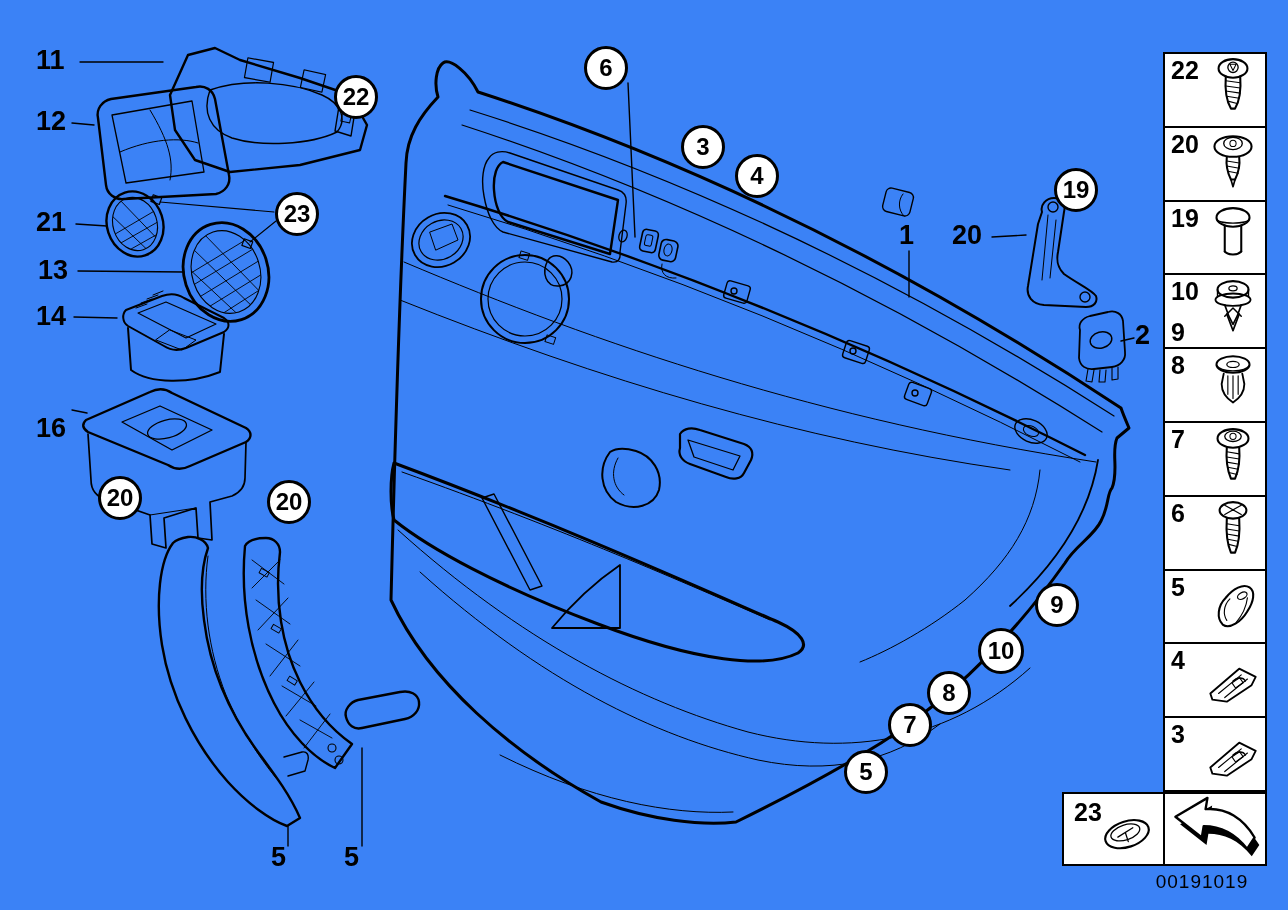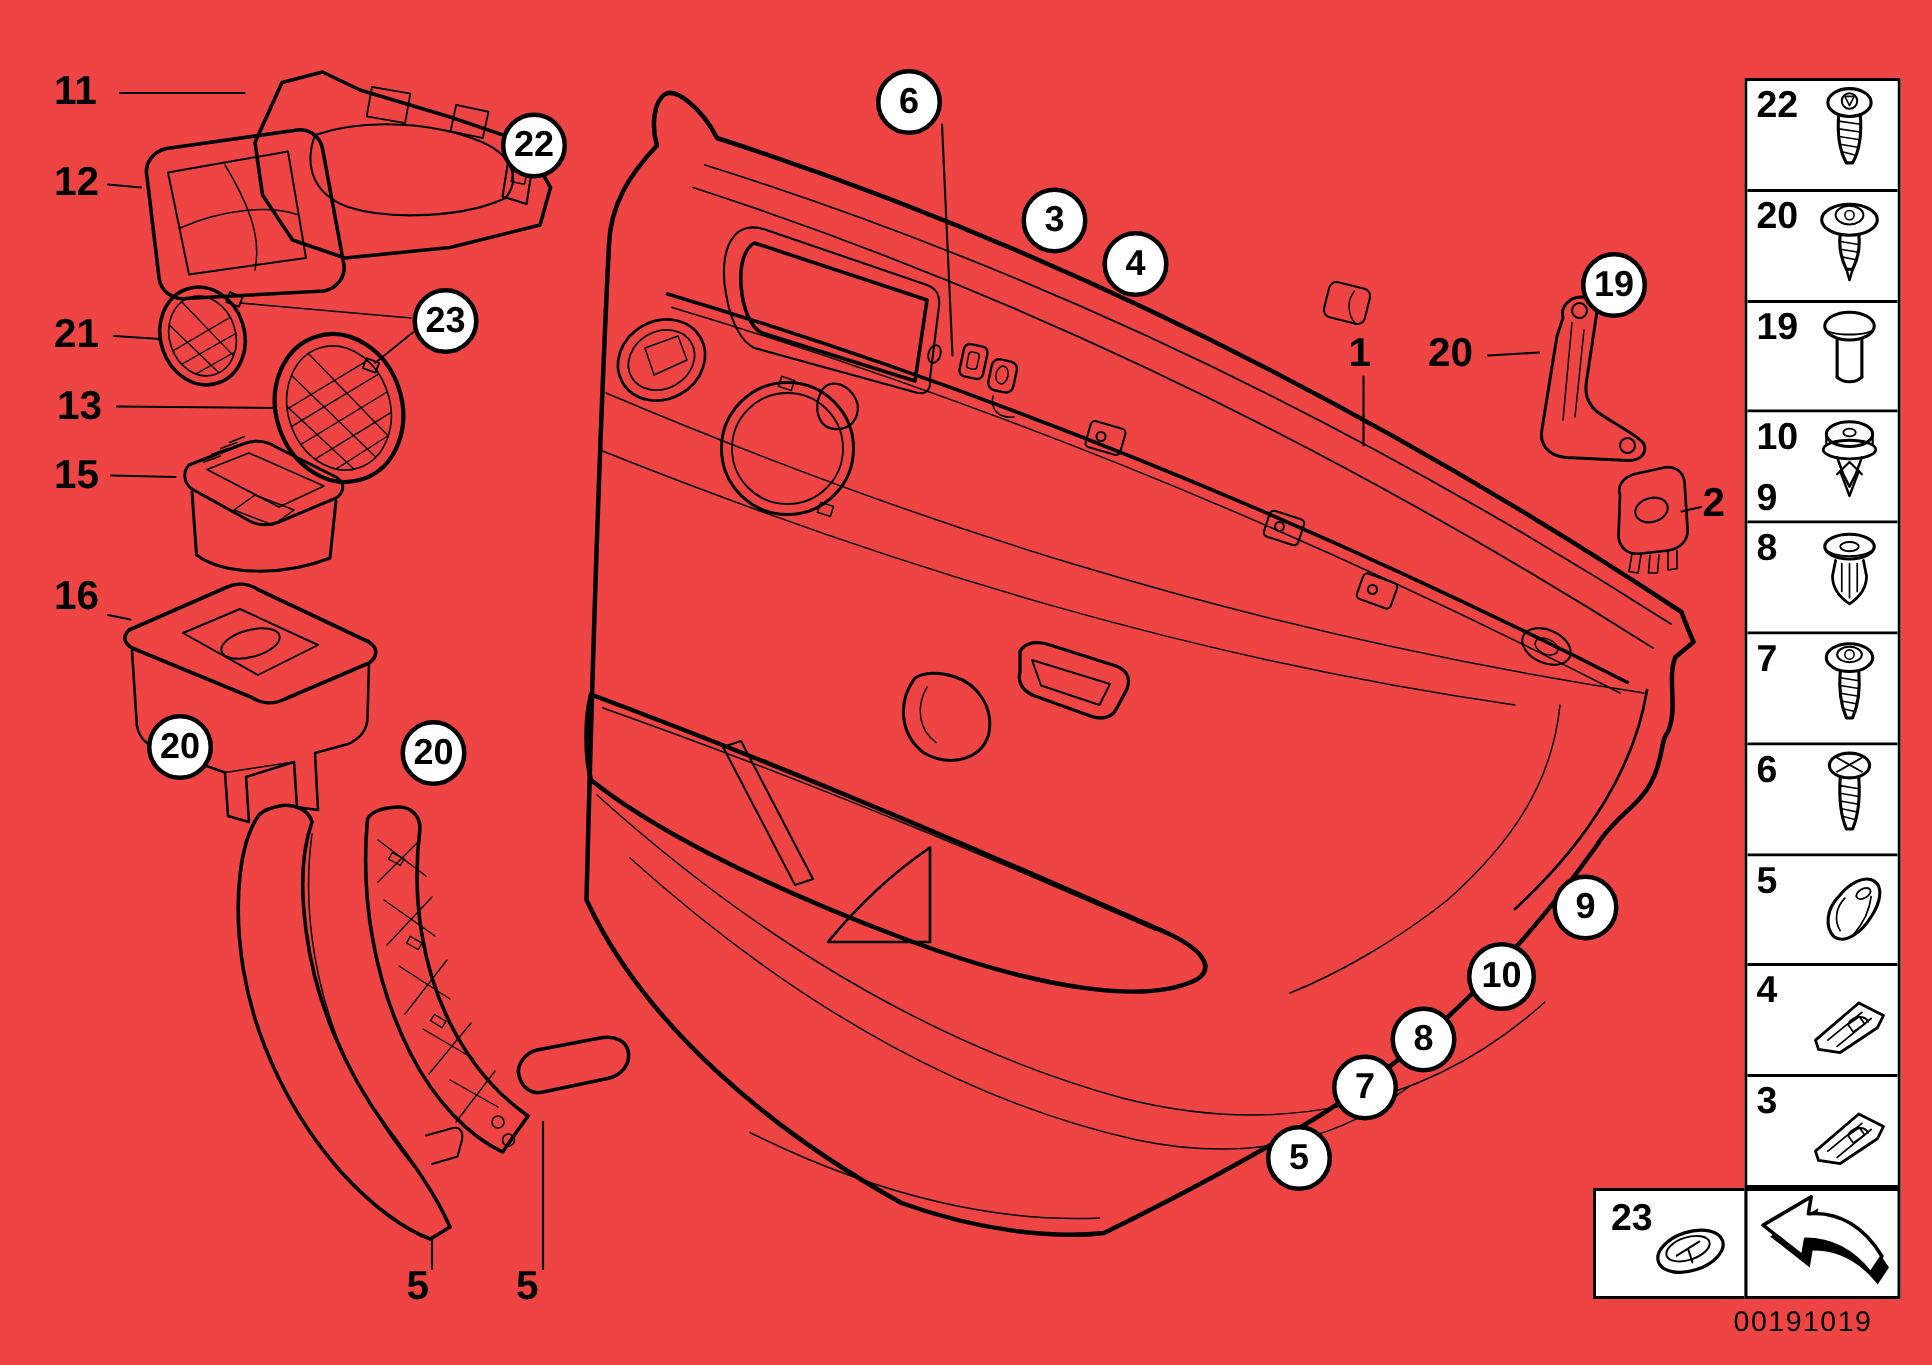--- a/index.html
+++ b/index.html
@@ -1,17 +1,17 @@
 <!DOCTYPE html>
 <html><head>
 <meta charset="utf-8">
 <style>
   html,body{margin:0;padding:0;background:#fff;}
   .stage{
-    position:relative;width:1288px;height:910px;background:#ef4444;
+    position:relative;width:1288px;height:910px;background:#3b82f6;
     font-family:"Liberation Sans",sans-serif;color:#000;overflow:hidden;
   }
   .art{position:absolute;left:0;top:0;width:1288px;height:910px;}
   .plain-label{
     position:absolute;font-weight:bold;font-size:27px;line-height:1;
     letter-spacing:0px;user-select:none;
   }
   .co{
     position:absolute;width:44px;height:44px;border:3px solid #000;border-radius:50%;
     background:#fff;display:flex;align-items:center;justify-content:center;
@@ -284,22 +284,22 @@
       <path d="M628,83 L635,237"></path>
       <path stroke-width="1.1" d="M274,212 L160,202"></path>
       <path stroke-width="1.1" d="M276,221 L250,242"></path>
     </g>
   </svg>
 
   <div class="plain-label" style="left:36px;top:47px">11</div>
   <div class="plain-label" style="left:36px;top:108px">12</div>
   <div class="plain-label" style="left:36px;top:209px">21</div>
   <div class="plain-label" style="left:38px;top:257px">13</div>
-  <div class="plain-label" style="left:36px;top:303px">15</div>
-  <div class="plain-label" style="left:36px;top:384px">16</div>
+  <div class="plain-label" style="left:36px;top:303px">14</div>
+  <div class="plain-label" style="left:36px;top:415px">16</div>
   <div class="plain-label" style="left:271px;top:844px">5</div>
   <div class="plain-label" style="left:344px;top:844px">5</div>
   <div class="plain-label" style="left:899px;top:222px">1</div>
   <div class="plain-label" style="left:952px;top:222px">20</div>
   <div class="plain-label" style="left:1135px;top:322px">2</div>
 
   <div class="co" style="left:334px;top:75px">22</div>
   <div class="co" style="left:275px;top:192px">23</div>
   <div class="co" style="left:98px;top:476px">20</div>
   <div class="co" style="left:267px;top:480px">20</div>

